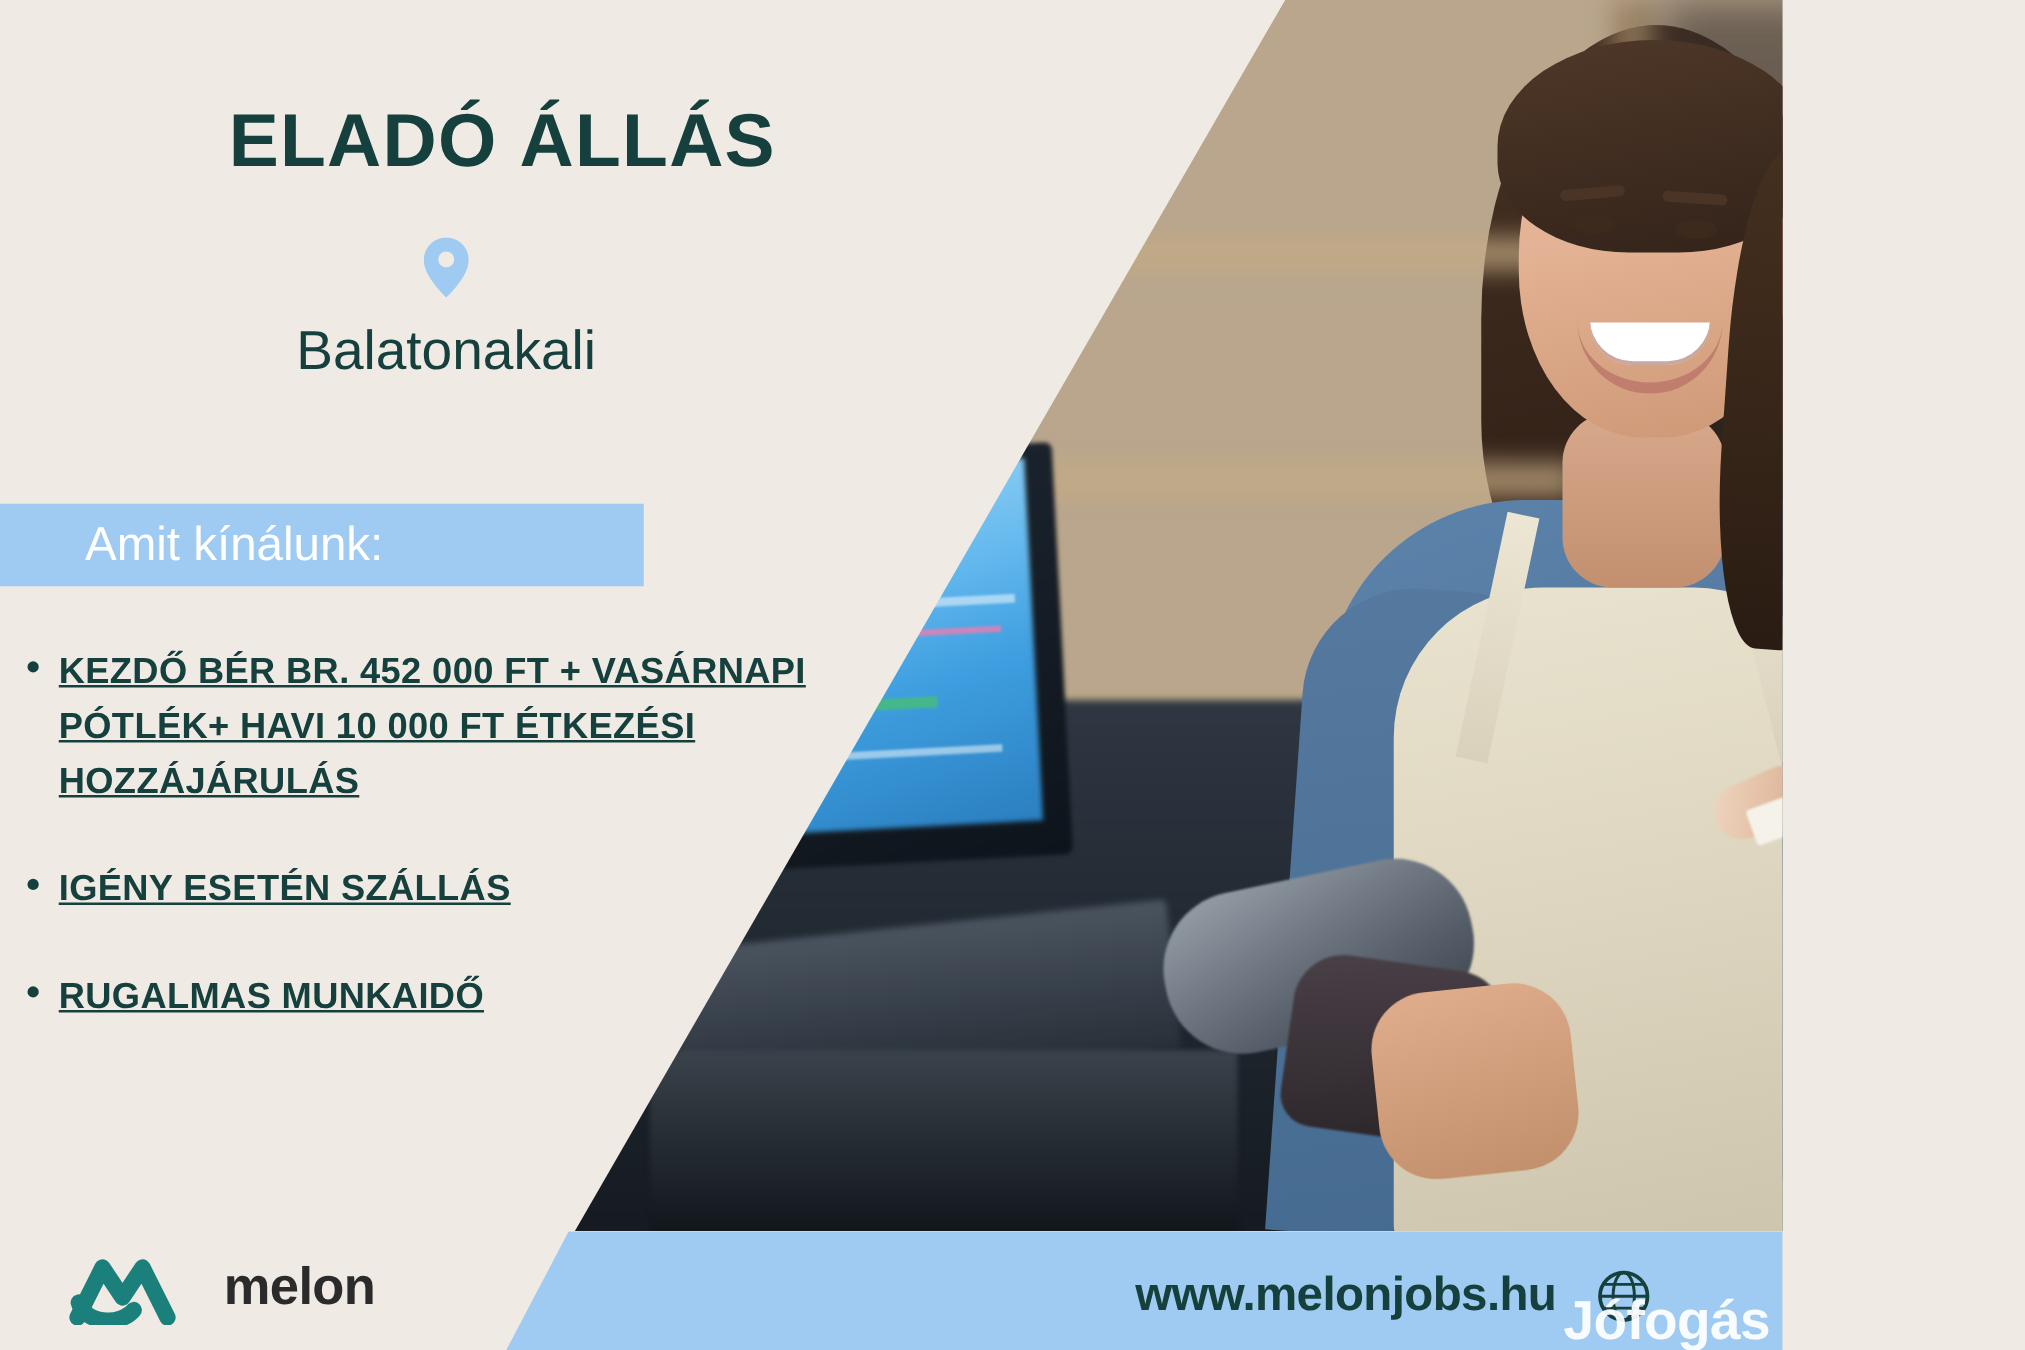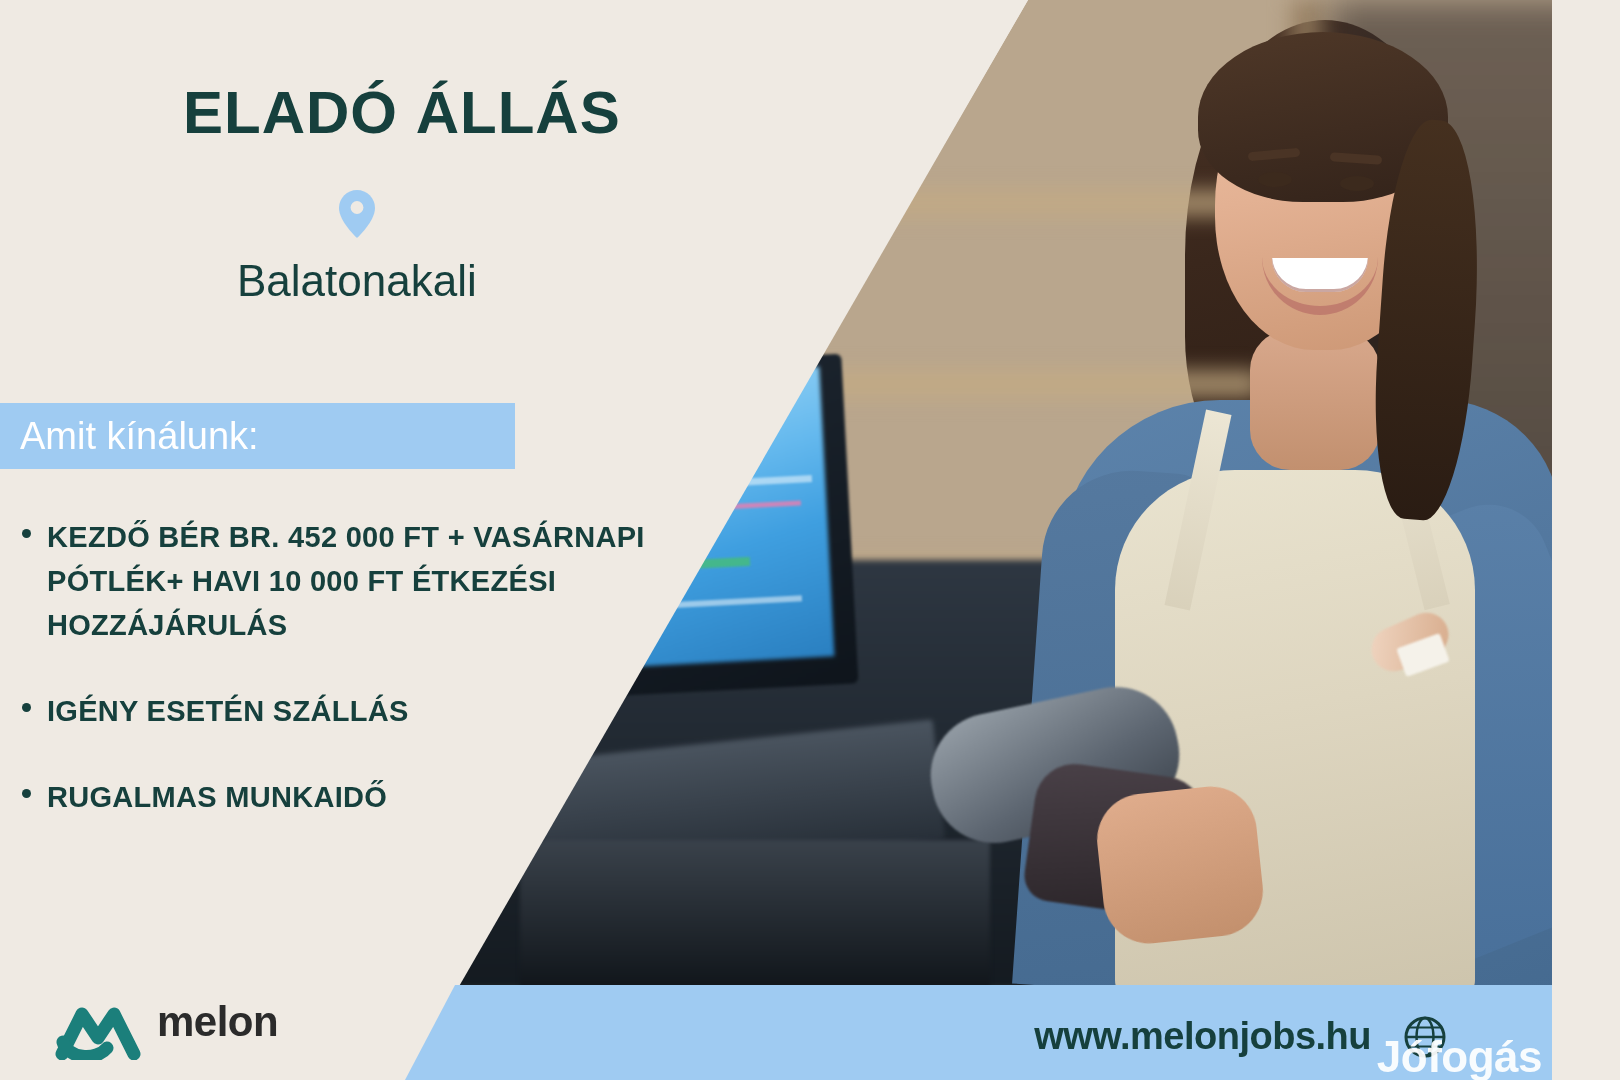--- a/index.html
+++ b/index.html
@@ -4,21 +4,21 @@
 <style>
   html,body{margin:0;padding:0;}
   body{
     width:1620px;height:1080px;
     font-family:"Liberation Sans", sans-serif;
     background:#EFEAE3;
     overflow:hidden;
   }
   #poster{
     position:relative;
-    width:1552px;height:1080px;
+    width:1426px;height:1080px;
     background:#EFEAE3;
     overflow:hidden;
   }
 
   
   .photo{
     position:absolute;
     left:0;top:0;width:1620px;height:985px;
     clip-path:polygon(1028px 0, 1620px 0, 1620px 985px, 455px 985px);
     overflow:hidden;
@@ -209,41 +209,41 @@
     display:flex;align-items:center;gap:18px;flex-direction:column;
   }
   .pin{width:36px;height:48px;display:block;}
   .loc-text{font-size:44px;color:#16403D;}
 
   .offer-box{
     position:absolute;left:0;top:403px;width:515px;height:66px;
     background:#9FCBF2;display:flex;align-items:center;
   }
   .offer-label{
-    margin-left:20px;font-size:38px;color:#ffffff;
+    margin-left:68px;font-size:38px;color:#ffffff;
   }
 
   .bullets{
     position:absolute;left:14px;top:515px;width:660px;
     list-style:none;margin:0;padding:0;
   }
   .bullets li{
     position:relative;padding-left:33px;margin-bottom:42px;
     font-size:29px;line-height:1.52;font-weight:bold;
-    color:#16403D;letter-spacing:.3px;
+    color:#16403D;letter-spacing:.3px;text-decoration:underline;
   }
   .bullets li::before{
     content:"";position:absolute;left:8px;top:14px;
     width:9px;height:9px;border-radius:50%;background:#16403D;
   }
 
   
   .logo{
     position:absolute;left:52px;bottom:20px;
-    display:flex;gap:13px;
+    display:flex;align-items:center;gap:35px;
   }
   .logo-mark{width:92px;height:62px;display:block;}
   .logo-word{
     font-size:42px;font-weight:bold;color:#2B2B2B;letter-spacing:-.5px;
   }
 
   
   .site{
     position:absolute;right:106px;bottom:22px;
     display:flex;align-items:center;gap:33px;

